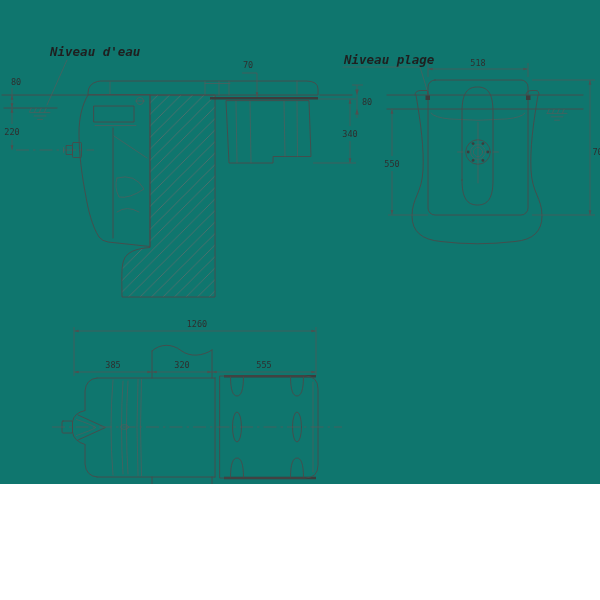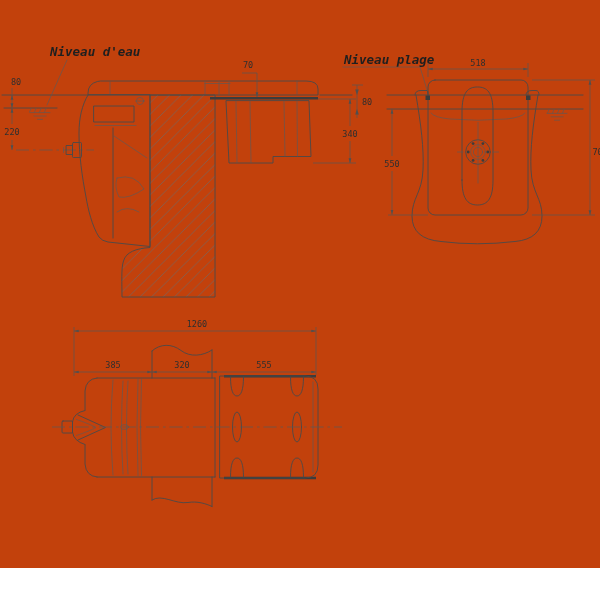--- a/index.html
+++ b/index.html
@@ -1,16 +1,16 @@
 <!DOCTYPE html>
 <html><head>
 <meta charset="utf-8">
 <style>
   html,body{margin:0;padding:0;background:#ffffff;}
-  .canvas{position:relative;width:600px;height:568px;background:#c2410c;overflow:hidden;
+  .canvas{position:relative;width:600px;height:484px;background:#0f766e;overflow:hidden;
           font-family:"DejaVu Sans Mono", monospace;}
   svg{display:block;}
   .ln{fill:none;stroke:#4a4a4a;stroke-width:0.9;stroke-linecap:round;stroke-linejoin:round;}
   .lt{fill:none;stroke:#5a5a5a;stroke-width:0.65;stroke-linecap:round;}
   .dim{fill:none;stroke:#565656;stroke-width:0.7;}
   .heavy{fill:none;stroke:#3c3c3c;stroke-width:2.5;}
   .cl{fill:none;stroke:#5a5a5a;stroke-width:0.7;stroke-dasharray:13 4 2.5 4;}
   .dimtxt{font-family:"DejaVu Sans Mono", monospace;font-size:8.5px;fill:#2f2f2f;}
   .lbl{font-family:"DejaVu Sans Mono", monospace;font-style:italic;font-weight:600;
        font-size:12.5px;fill:#1f1f1f;letter-spacing:0px;}

